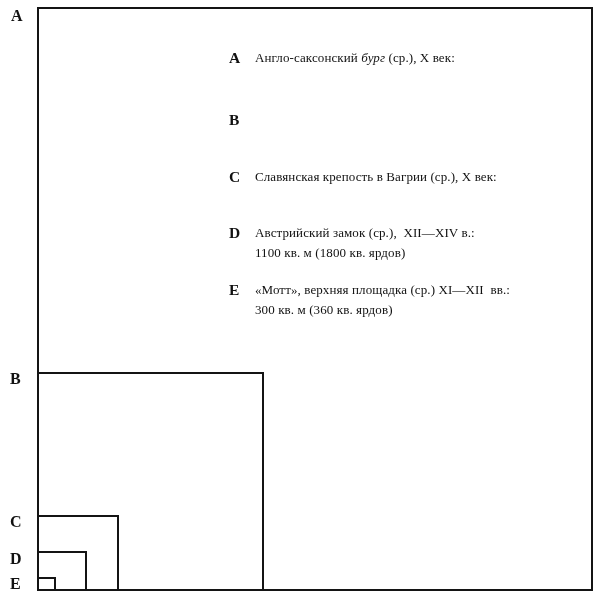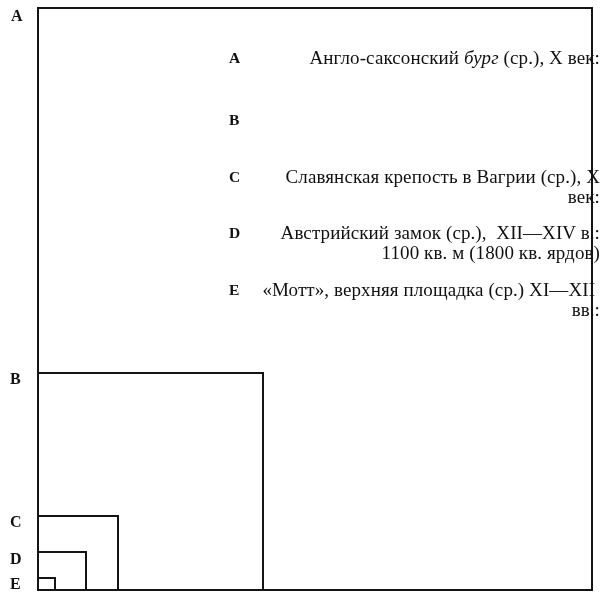--- a/index.html
+++ b/index.html
@@ -50,25 +50,24 @@
   .entry-e { top: 280px; }
 
   .legend-letter {
     width: 26px;
     flex: 0 0 26px;
     font-weight: bold;
     font-size: 15.5px;
     line-height: 20px;
   }
   .legend-lines {
-    font-size: 19px;
+    font-size: 13px;
     line-height: 20px;
     width: 345px;
     letter-spacing: 0.1px;
-    text-align: right;
   }
   .legend-lines .ln { white-space: pre-wrap; }
   .it { font-style: italic; }
 </style>
 </head>
 <body>
 
 <div class="canvas">
 
   <div class="sq sq-a"></div>
@@ -109,16 +108,17 @@
     <span class="legend-lines">
       <span class="ln">Австрийский замок (ср.),&nbsp; XII—XIV в.:</span><br>
       <span class="ln">1100 кв. м (1800 кв. ярдов)</span>
     </span>
   </div>
 
   <div class="legend-entry entry-e">
     <span class="legend-letter">E</span>
     <span class="legend-lines">
       <span class="ln">«Мотт», верхняя площадка (ср.) XI—XII&nbsp; вв.:</span><br>
+      <span class="ln">300 кв. м (360 кв. ярдов)</span>
     </span>
   </div>
 
 </div>
 
 </body></html>

